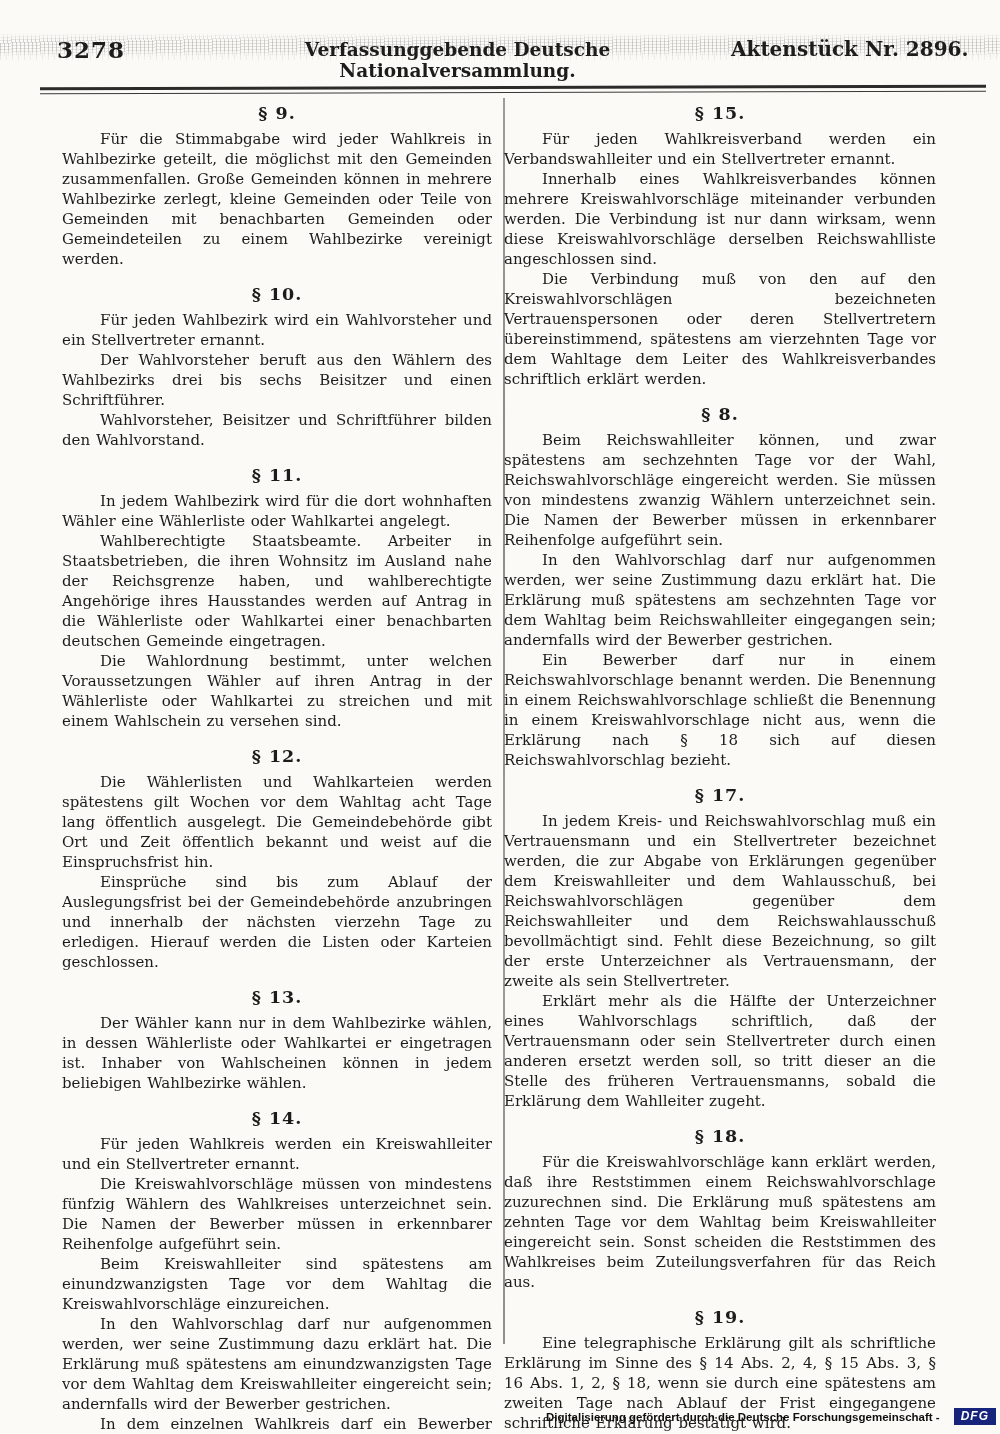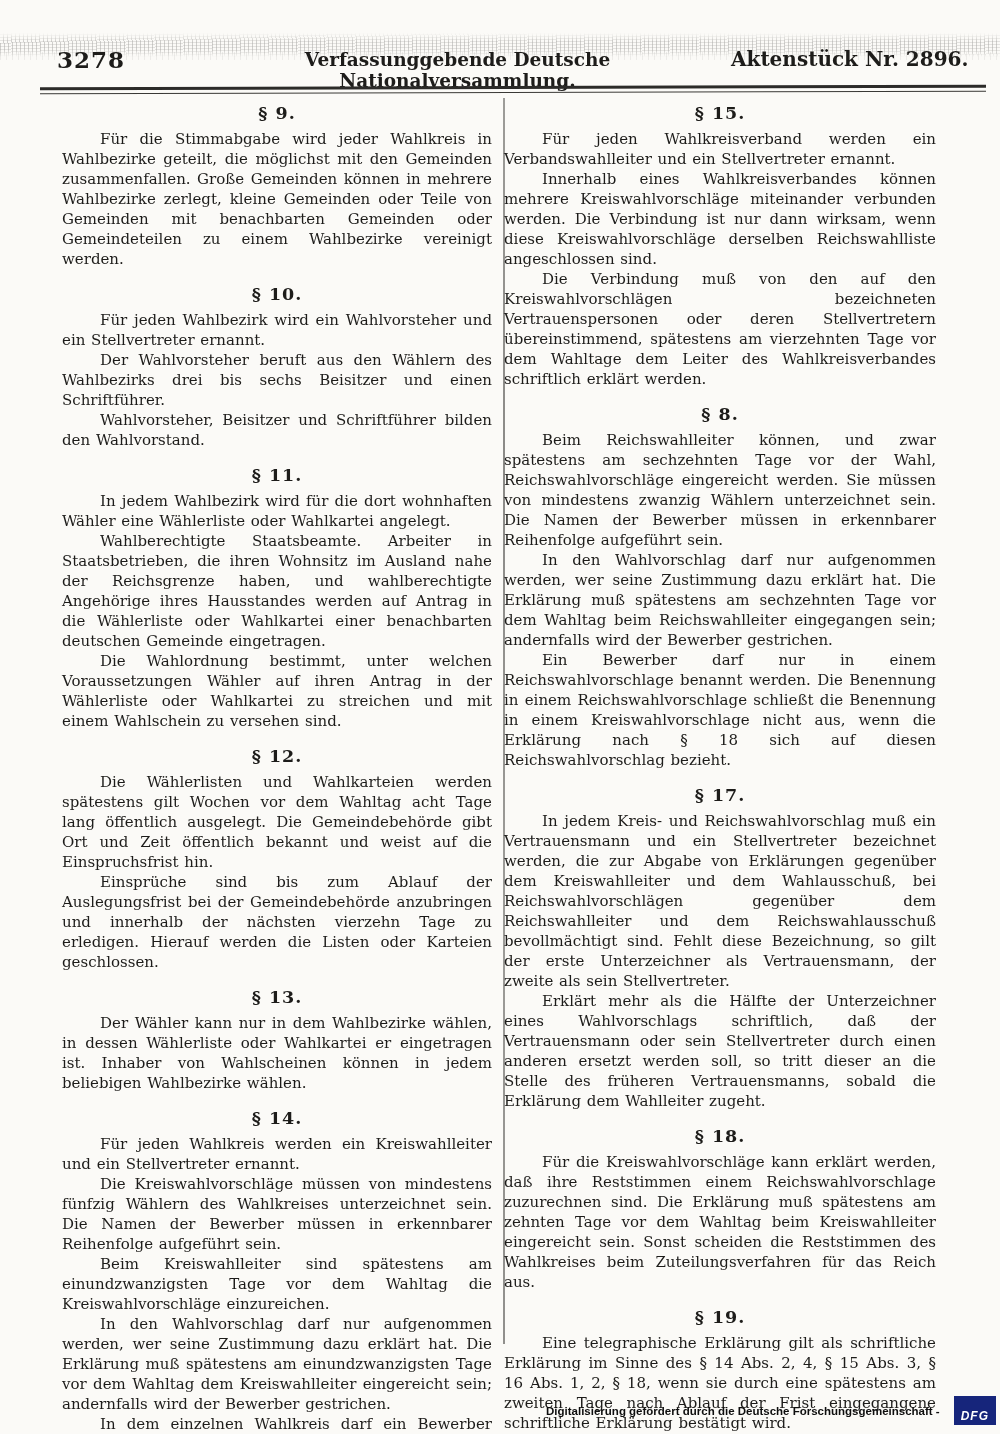--- a/index.html
+++ b/index.html
@@ -25,21 +25,21 @@
     -webkit-mask-image: linear-gradient(180deg, transparent 0, #000 35%, #000 70%, transparent 100%);
             mask-image: linear-gradient(180deg, transparent 0, #000 35%, #000 70%, transparent 100%);
   }
   .noise-band2 {
     position: absolute; top: 52px; left: 0; width: 100%; height: 8px;
     background-image: repeating-linear-gradient(90deg, rgba(60,58,55,.3) 0 1px, transparent 1px 6px);
     opacity: .25;
   }
   
   .header-row {
-    position: absolute; top: 44px; left: 55px; right: 20px; height: 32px;
+    position: absolute; top: 34px; left: 55px; right: 20px; height: 32px;
   }
   .page-number {
     position: absolute; left: 2px; top: 2px;
     font-size: 23px; font-weight: bold; letter-spacing: 1px;
   }
   .header-title {
     position: absolute; left: 130px; top: 5px; width: 545px;
     text-align: center; font-size: 18.5px; font-weight: bold;
   }
   .header-issue {
@@ -83,21 +83,21 @@
     position: absolute; right: 4px; bottom: 9px;
     display: flex; align-items: center; gap: 14px;
     font-family: "Liberation Sans", sans-serif;
   }
   .footer-text {
     font-size: 11.5px; font-weight: bold; color: #0e0e0e;
   }
   .dfg-logo {
     background: #16257b; color: #ffffff;
     font-size: 12px; font-weight: bold; font-style: italic;
-    padding: 13px 7px 2px 7px;
+    padding: 1px 7px 2px 7px;
     letter-spacing: 1px;
     line-height: 14px;
   }
 </style>
 </head>
 <body>
 
 <div class="page">
 
   <div class="noise-band"></div>

